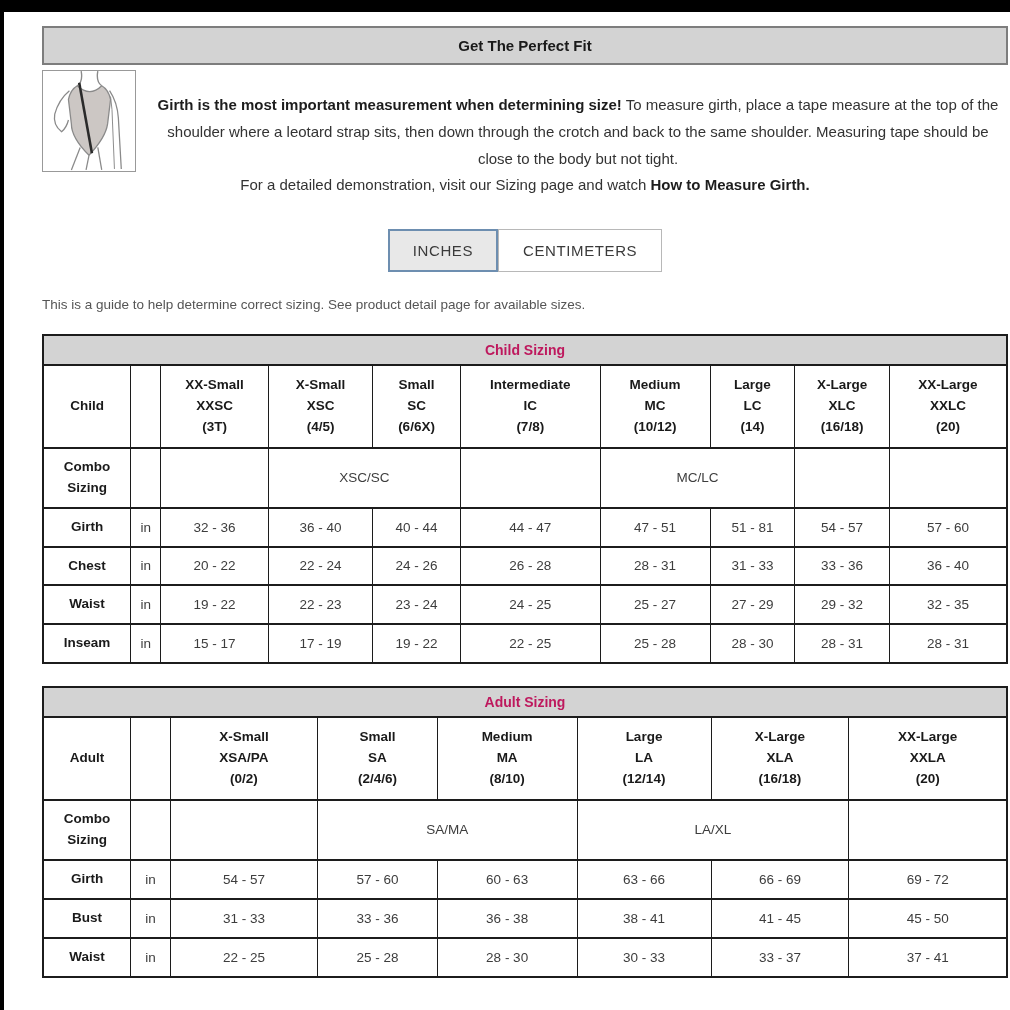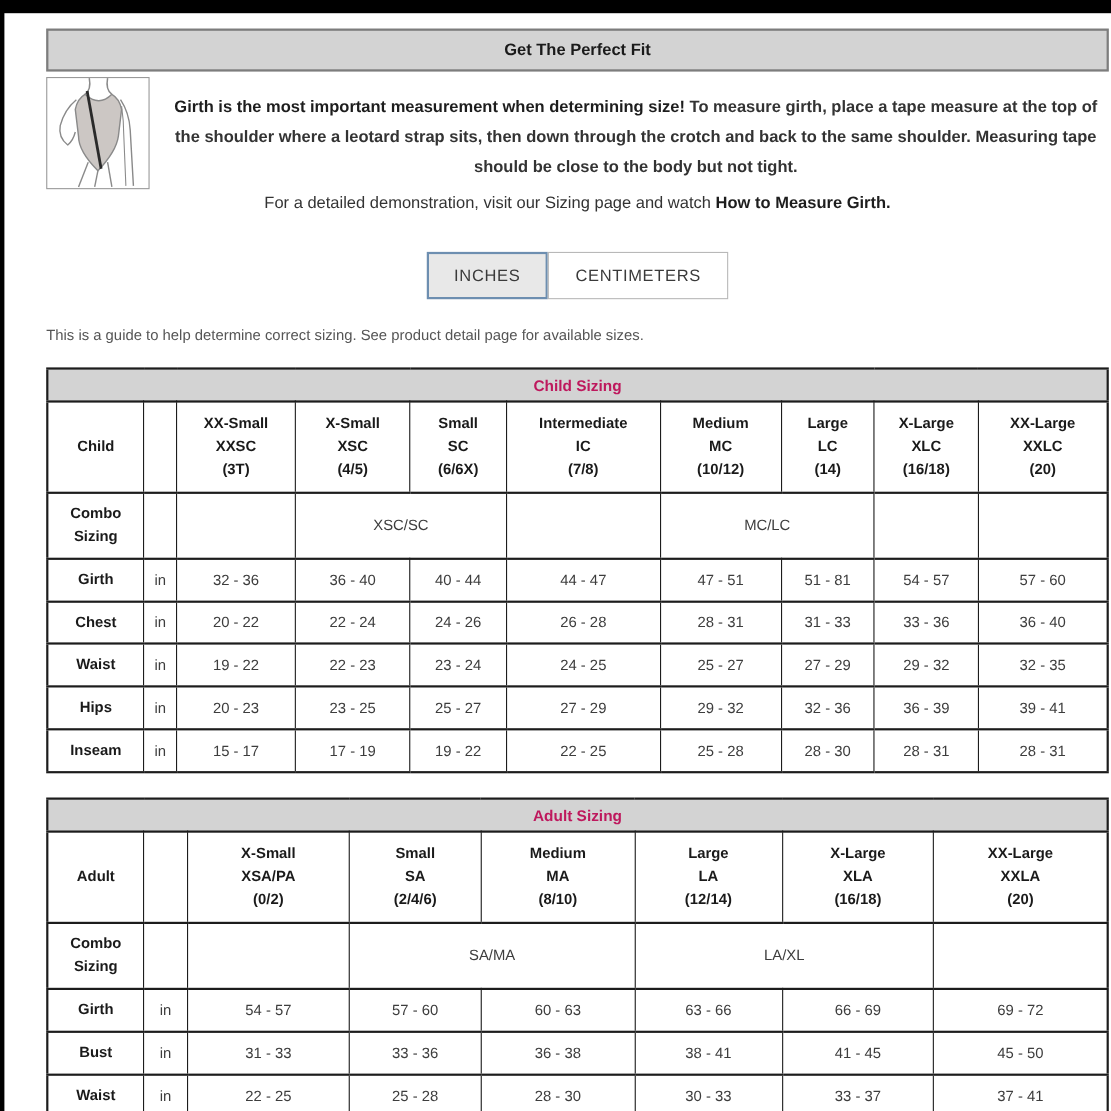--- a/index.html
+++ b/index.html
@@ -9,21 +9,21 @@
   }
   .frame-top{position:absolute;top:0;left:0;width:1010px;height:12px;background:#000;}
   .frame-left{position:absolute;top:0;left:0;width:4px;height:1010px;background:#000;}
   .content{position:absolute;left:42px;top:26px;width:966px;}
 
   .page-header{
     background:#d3d3d3;border:2px solid #7d7d7d;text-align:center;
     font-weight:bold;font-size:15px;color:#1a1a1a;padding:9px 0;
   }
 
-  .intro-row{display:flex;margin-top:5px;align-items:center;font-weight:bold;}
+  .intro-row{display:flex;margin-top:5px;align-items:flex-end;}
   .figure-box{
     width:94px;height:102px;border:1px solid #999;flex:none;background:#fff;
     box-sizing:border-box;
   }
   .figure-box svg{display:block;width:100%;height:100%;}
   .intro-text{
     flex:1;text-align:center;font-size:15px;line-height:1.8;color:#333;
     padding:6px 4px 0 16px;
   }
   .demo-line{text-align:center;font-size:15px;color:#333;margin-top:4px;}
@@ -168,32 +168,20 @@
           <td class="val">19 - 22</td>
           <td class="val">22 - 23</td>
           <td class="val">23 - 24</td>
           <td class="val">24 - 25</td>
           <td class="val">25 - 27</td>
           <td class="val">27 - 29</td>
           <td class="val">29 - 32</td>
           <td class="val">32 - 35</td>
         </tr>
         <tr>
-          <td class="lbl">Hips</td>
-          <td class="unit">in</td>
-          <td class="val">20 - 23</td>
-          <td class="val">23 - 25</td>
-          <td class="val">25 - 27</td>
-          <td class="val">27 - 29</td>
-          <td class="val">29 - 32</td>
-          <td class="val">32 - 36</td>
-          <td class="val">36 - 39</td>
-          <td class="val">39 - 41</td>
-        </tr>
-        <tr>
           <td class="lbl">Inseam</td>
           <td class="unit">in</td>
           <td class="val">15 - 17</td>
           <td class="val">17 - 19</td>
           <td class="val">19 - 22</td>
           <td class="val">22 - 25</td>
           <td class="val">25 - 28</td>
           <td class="val">28 - 30</td>
           <td class="val">28 - 31</td>
           <td class="val">28 - 31</td>

